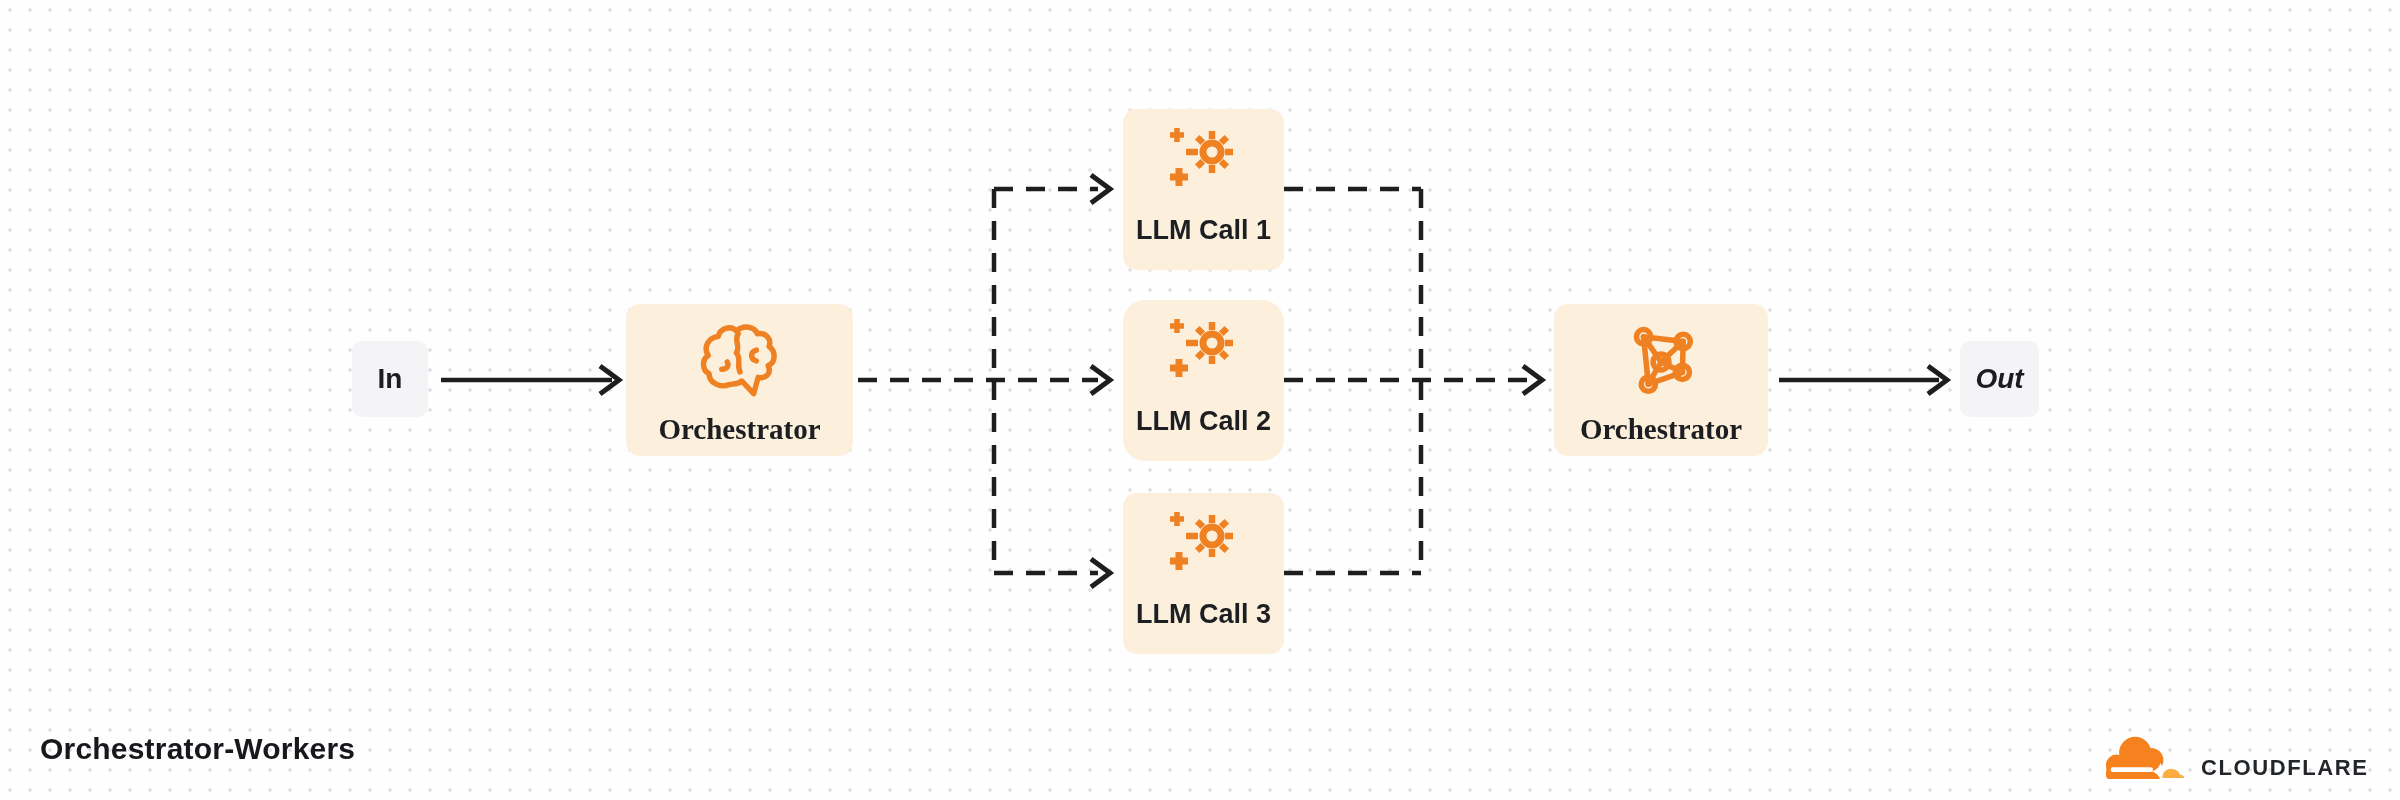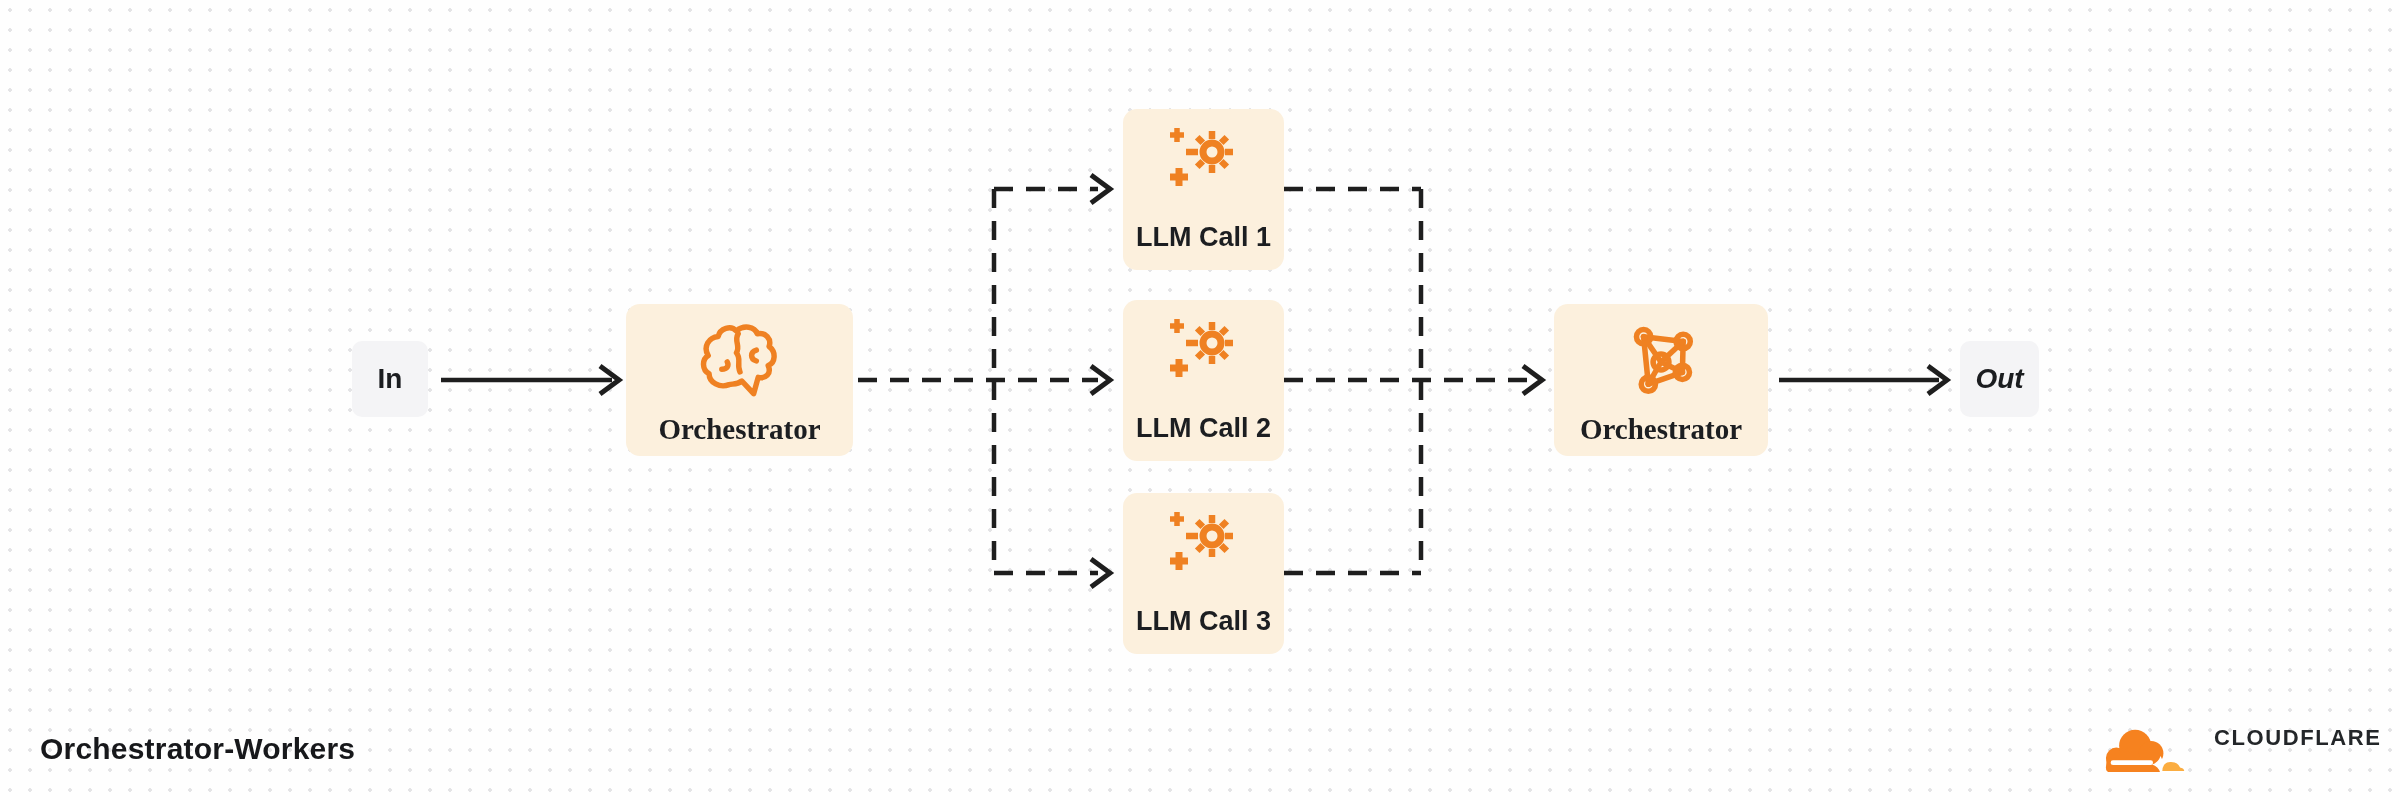--- a/index.html
+++ b/index.html
@@ -15,43 +15,43 @@
   .dashed{stroke-dasharray:19 13;}
   .head{stroke:#1e1e1e;stroke-width:5;fill:none;stroke-linejoin:miter;}
   .node{
     position:absolute;z-index:2;background:#fcf0dd;border-radius:14px;
     display:flex;flex-direction:column;align-items:center;justify-content:space-between;
     box-sizing:border-box;
   }
   .node .label{font-weight:700;color:#1c1e21;line-height:1.15;white-space:nowrap;}
   .big-node{width:227px;height:152px;padding:20px 0 10px;}
   .big-node .label{font-size:29px;font-family:Liberation Serif, serif;}
-  .llm-node{width:161px;height:161px;padding:15px 0 17px;}
+  .llm-node{width:161px;height:161px;padding:15px 0 24px;}
   .llm-node .label{font-size:27px;}
   .io{
     position:absolute;z-index:2;background:#f4f4f6;border-radius:10px;
     display:flex;align-items:center;justify-content:center;
     font-weight:700;font-size:28px;color:#1b1d20;
   }
   #io-in{left:352px;top:341px;width:76px;height:76px;}
   #io-out{left:1960px;top:341px;width:79px;height:76px;font-style:italic;}
   #node-orchestrator{left:626px;top:304px;}
   #node-synthesizer{left:1554px;top:304px;width:214px;}
   #node-llm1{left:1123px;top:109px;}
-  #node-llm2{left:1123px;top:300px;}
+  #node-llm2{left:1123px;top:300px;border-radius:22px;}
   #node-llm3{left:1123px;top:493px;}
   .icon{display:block;}
   .ic-stroke{stroke:#ef8122;fill:none;}
   #footer-title{
     position:absolute;z-index:2;left:40px;top:732px;
     font-size:30px;font-weight:700;color:#17181b;letter-spacing:.2px;
   }
   #brand{
     position:absolute;z-index:2;left:2097px;top:725px;height:56px;
-    display:flex;align-items:flex-start;gap:20px;
+    display:flex;align-items:flex-end;gap:7px;
   }
   #brand .wordmark{
     font-size:22px;font-weight:800;color:#232629;letter-spacing:1.6px;white-space:nowrap;
   }
 </style>
 </head>
 <body>
 
 <div id="canvas">
 

